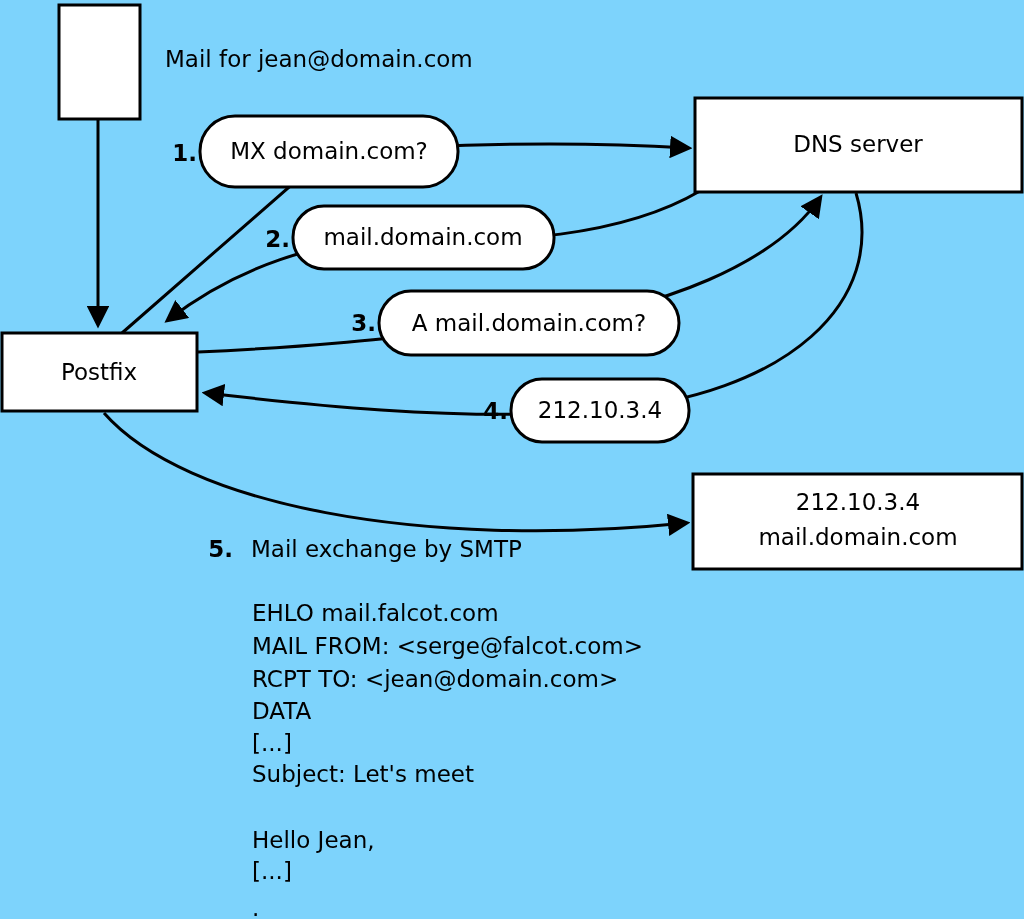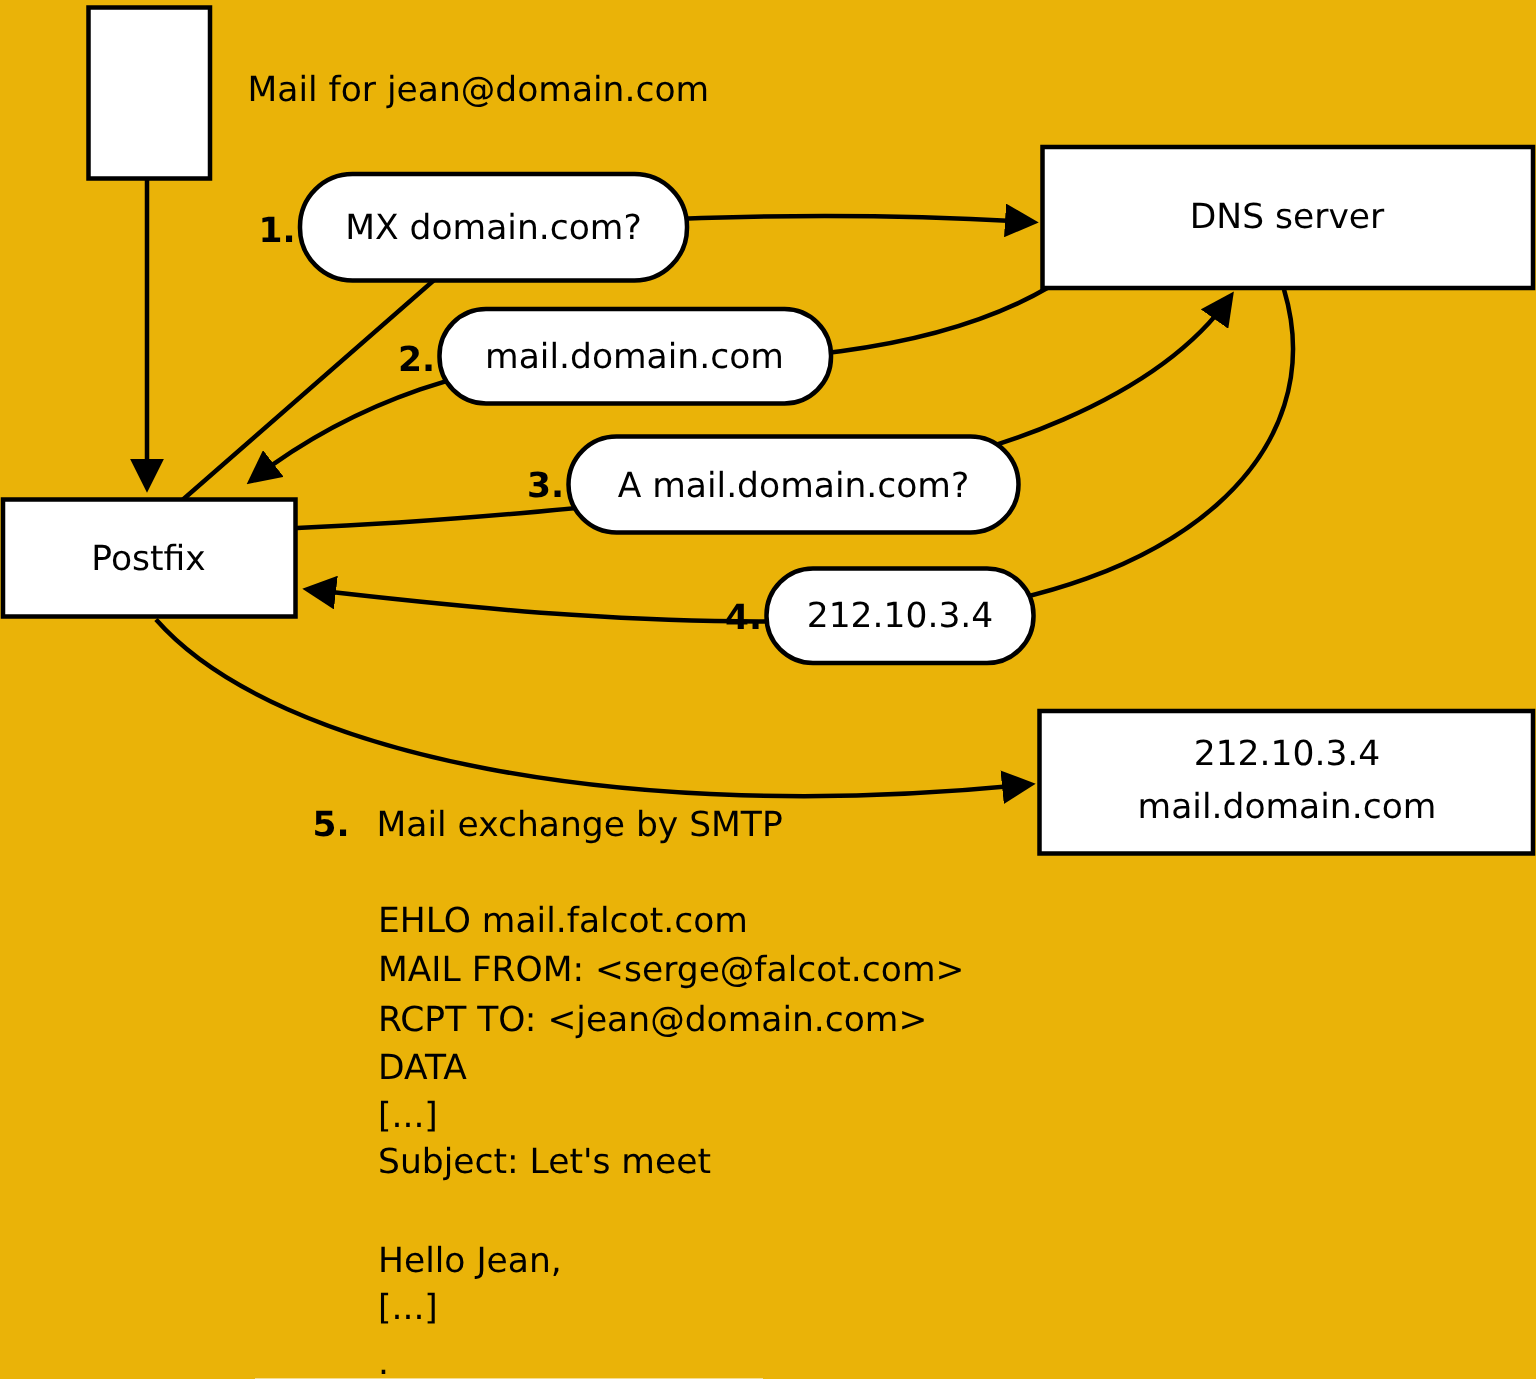--- a/index.html
+++ b/index.html
@@ -4,21 +4,21 @@
 <style>
   html, body {
     margin: 0;
     padding: 0;
     background: #ffffff;
   }
   .canvas {
     position: relative;
     width: 1024px;
     height: 919px;
-    background: #eab308;
+    background: #7dd3fc;
     overflow: hidden;
     font-family: "DejaVu Sans", "Liberation Sans", sans-serif;
   }
   svg { display: block; }
   text {
     font-family: "DejaVu Sans", "Liberation Sans", sans-serif;
     fill: #000000;
   }
   .lbl  { font-size: 23px; }
   .num  { font-size: 23px; font-weight: bold; }

